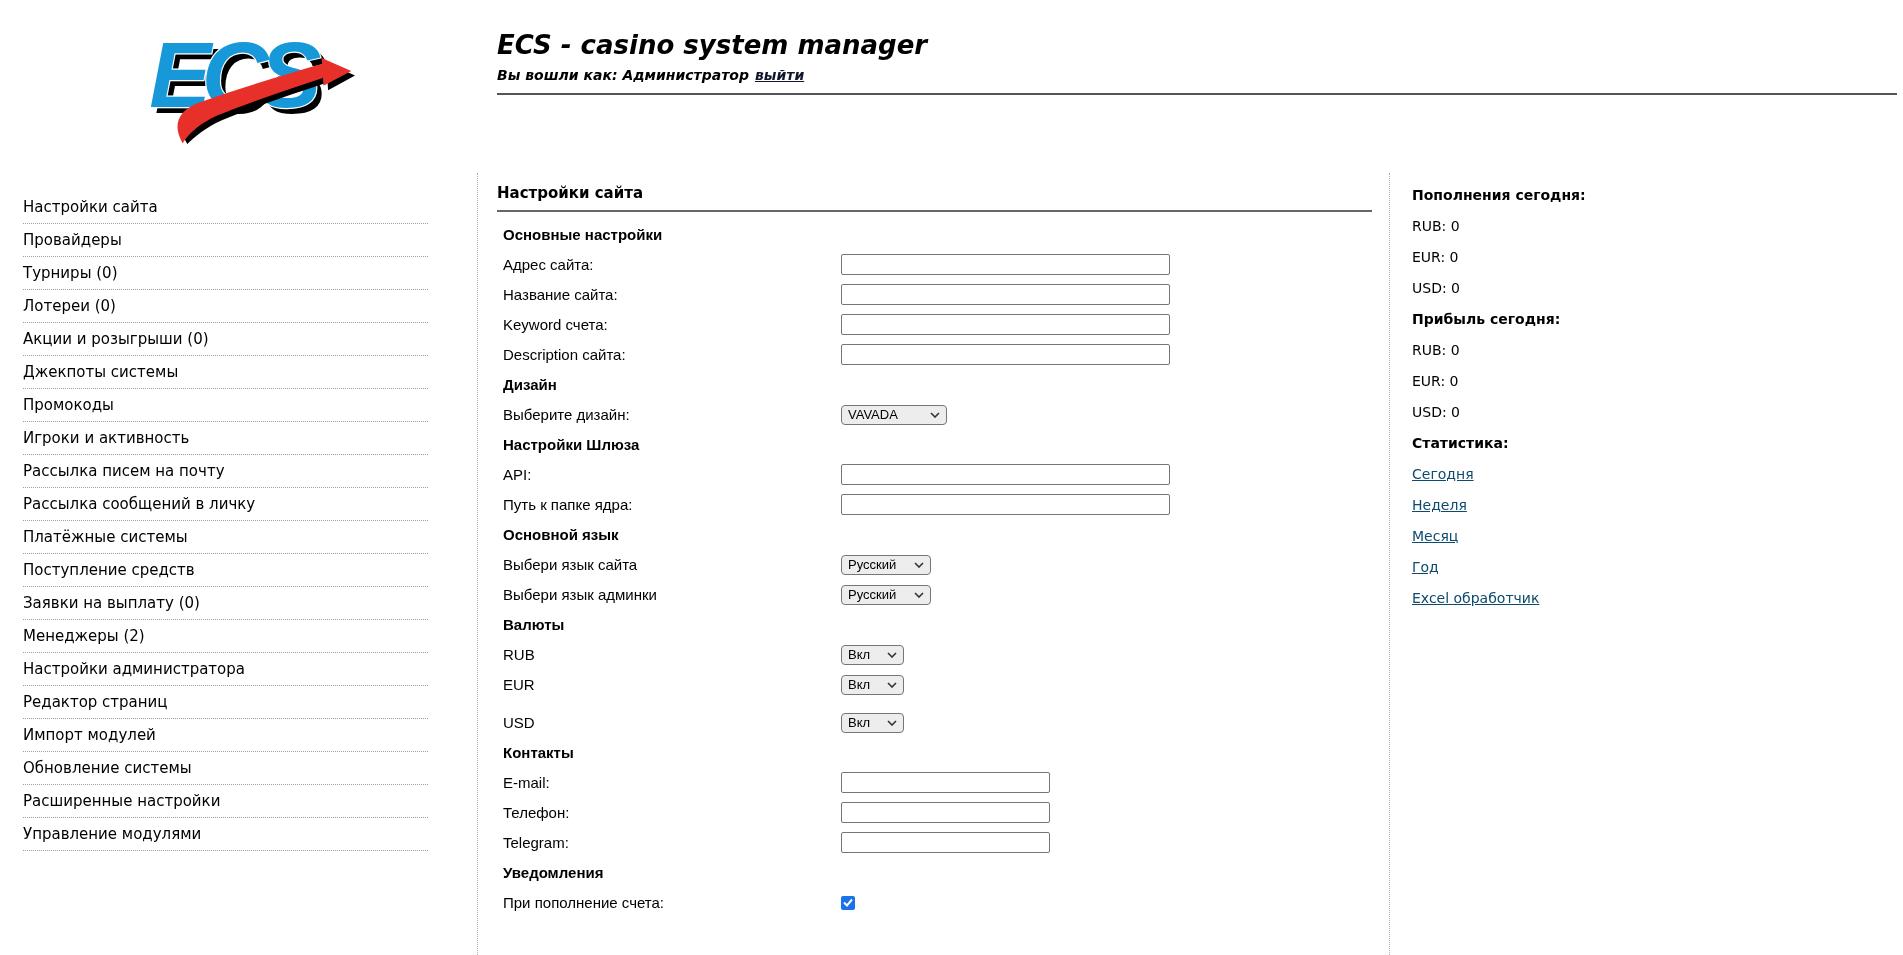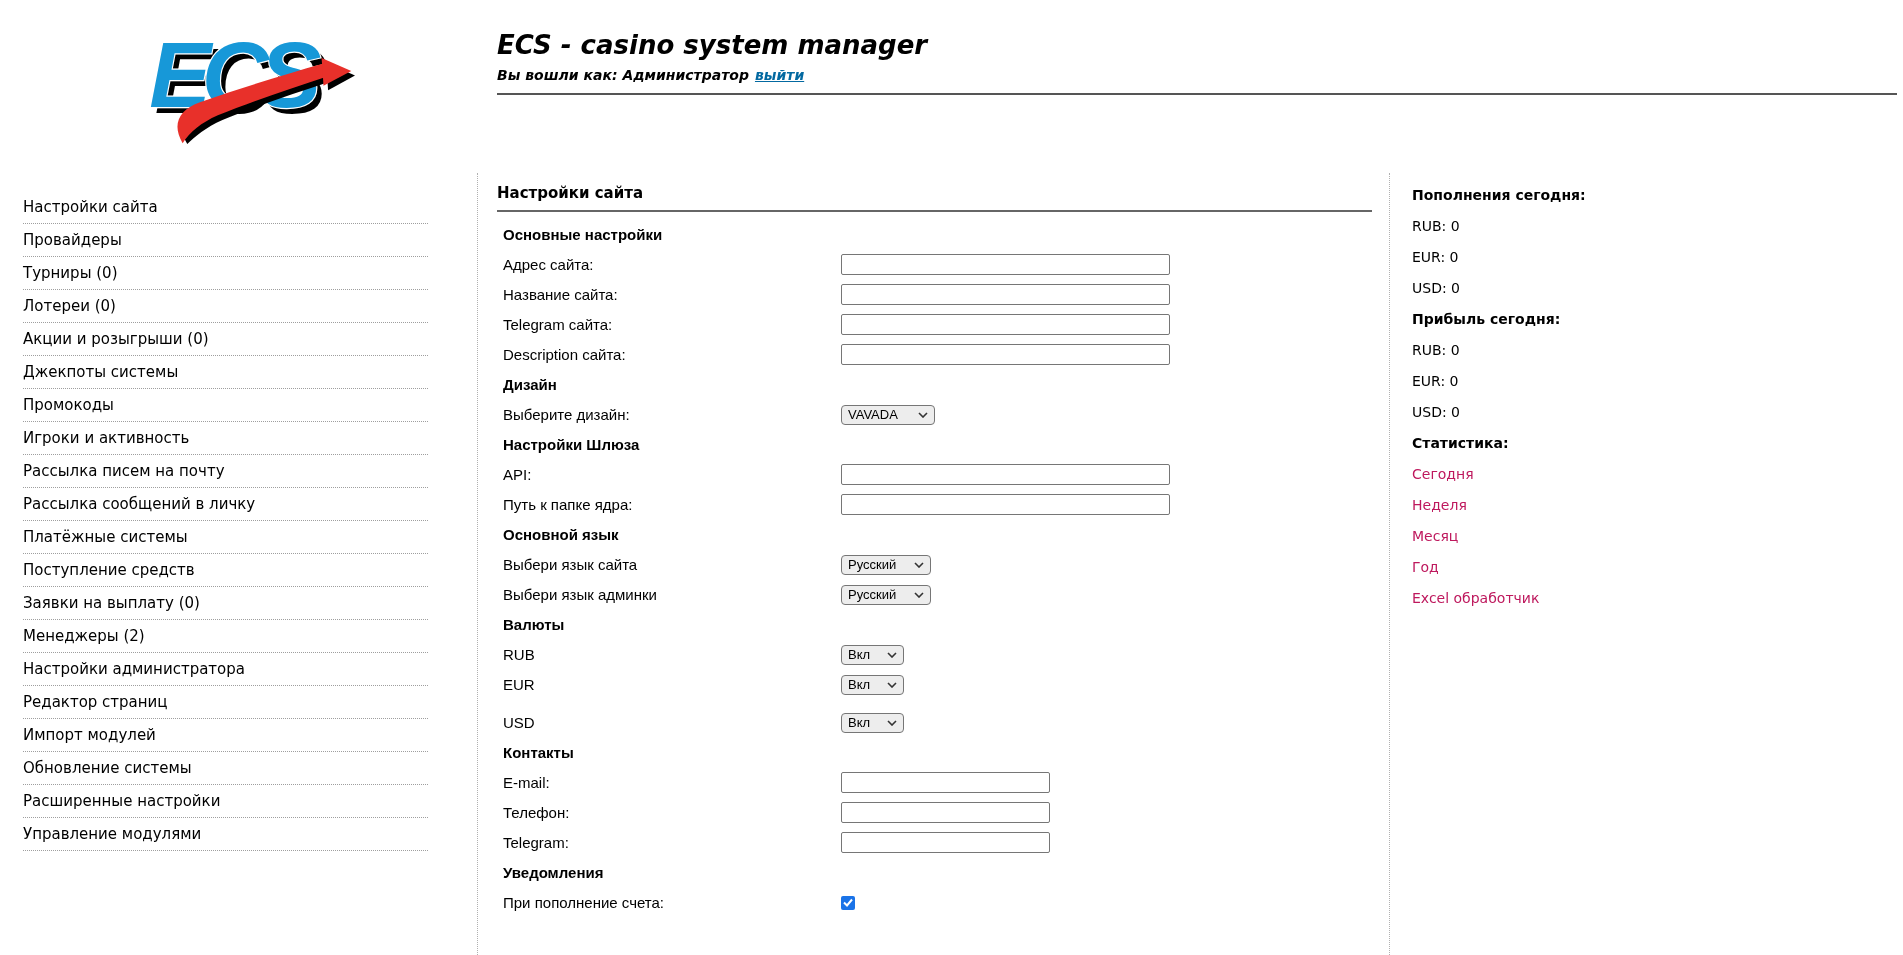--- a/index.html
+++ b/index.html
@@ -8,21 +8,21 @@
     width:1903px; height:955px; overflow:hidden; background:#fff; color:#000;
     font-family:"DejaVu Sans", sans-serif;
   }
   
   .header { position:relative; height:173px; }
   .logo { position:absolute; left:140px; top:14px; width:215px; height:136px; }
   .logo-letters { font-family:"Liberation Sans", sans-serif; font-weight:bold; font-style:italic; font-size:100px; letter-spacing:-10px; }
   .header-text { position:absolute; left:497px; top:28px; right:6px;font-style:italic; }
   .page-title { margin:0; font-size:26px; line-height:34px; font-weight:bold; }
   .login-line { font-size:14px; font-weight:bold; margin-top:4px; line-height:18px; }
-  .logout-link { color:#0369a1; text-decoration:underline; margin-left:6px; cursor:pointer; }
+  .logout-link { color:#0f172a; text-decoration:underline; margin-left:6px; cursor:pointer; }
   .header-rule { margin-top:9px; border-top:2px solid #555; height:0; }
 
   
   .columns { display:flex; height:782px; }
   .sidebar { width:478px; border-right:1px dotted #b0b0b0; padding:18px 0 0 23px; }
   .sidebar ul { list-style:none; margin:0; padding:0; width:405px; }
   .sidebar li { font-size:15px; line-height:20px; padding:6px 0; border-bottom:1px dotted #9e9e9e; cursor:pointer; }
 
   .content { width:912px; border-right:1px dotted #b0b0b0; padding:10px 0 0 19px; }
   .content-title { width:875px; font-size:15px; font-weight:bold; line-height:20px; padding-bottom:7px; border-bottom:2px solid #666; }
@@ -43,21 +43,21 @@
   }
   .sel .chev { display:flex; margin-left:8px; }
   .checkbox {
     width:14px; height:14px; background:#1a73e8; border-radius:2px;
     display:flex; align-items:center; justify-content:center; cursor:pointer;
   }
 
   .statsbar { flex:1; padding:12px 0 6px 22px; font-size:14px; }
   .statsbar .stat { line-height:20px; margin-bottom:11px; }
   .statsbar .stat.bold { font-weight:bold; }
-  .statsbar a { color:#be185d; cursor:pointer; }
+  .statsbar a { color:#0c4a6e; text-decoration:underline; cursor:pointer; }
 </style>
 </head>
 <body>
 
 <header class="header">
   <svg class="logo" viewBox="0 0 232 136" xmlns="http://www.w3.org/2000/svg">
     <text class="logo-letters" x="16" y="101" fill="#000">ECS</text>
     <text class="logo-letters" x="10" y="95" fill="#1798d8" stroke="#ffffff" stroke-width="2.5" paint-order="stroke">ECS</text>
     <path d="M51,135 C39,115 47,99 69,91 C115,75 161,61 203,53 L207,67 C165,81 123,95 89,109 C71,117 59,127 51,135 Z" fill="#000"></path>
     <path d="M46,134 C34,114 42,98 64,90 C110,74 156,60 198,48 L202,62 C160,76 118,90 84,104 C66,112 54,122 46,134 Z" fill="#e8302a"></path>
@@ -105,31 +105,31 @@
         <div class="row section">Основные настройки</div>
         <div class="row">
           <span class="lbl">Адрес сайта:</span>
           <input type="text" class="txt" style="">
         </div>
         <div class="row">
           <span class="lbl">Название сайта:</span>
           <input type="text" class="txt" style="">
         </div>
         <div class="row">
-          <span class="lbl">Telegram сайта:</span>
+          <span class="lbl">Keyword счета:</span>
           <input type="text" class="txt" style="">
         </div>
         <div class="row">
           <span class="lbl">Description сайта:</span>
           <input type="text" class="txt" style="">
         </div>
         <div class="row section">Дизайн</div>
         <div class="row">
           <span class="lbl">Выберите дизайн:</span>
-          <div class="sel" style="width: 94px;">
+          <div class="sel" style="width: 106px;">
             <span>VAVADA</span>
             <span class="chev">
               <svg width="10" height="6" viewBox="0 0 10 6">
                 <polyline points="1,1 5,5 9,1" fill="none" stroke="#333" stroke-width="1.6"></polyline>
               </svg>
             </span>
           </div>
         </div>
         <div class="row section">Настройки Шлюза</div>
         <div class="row">

